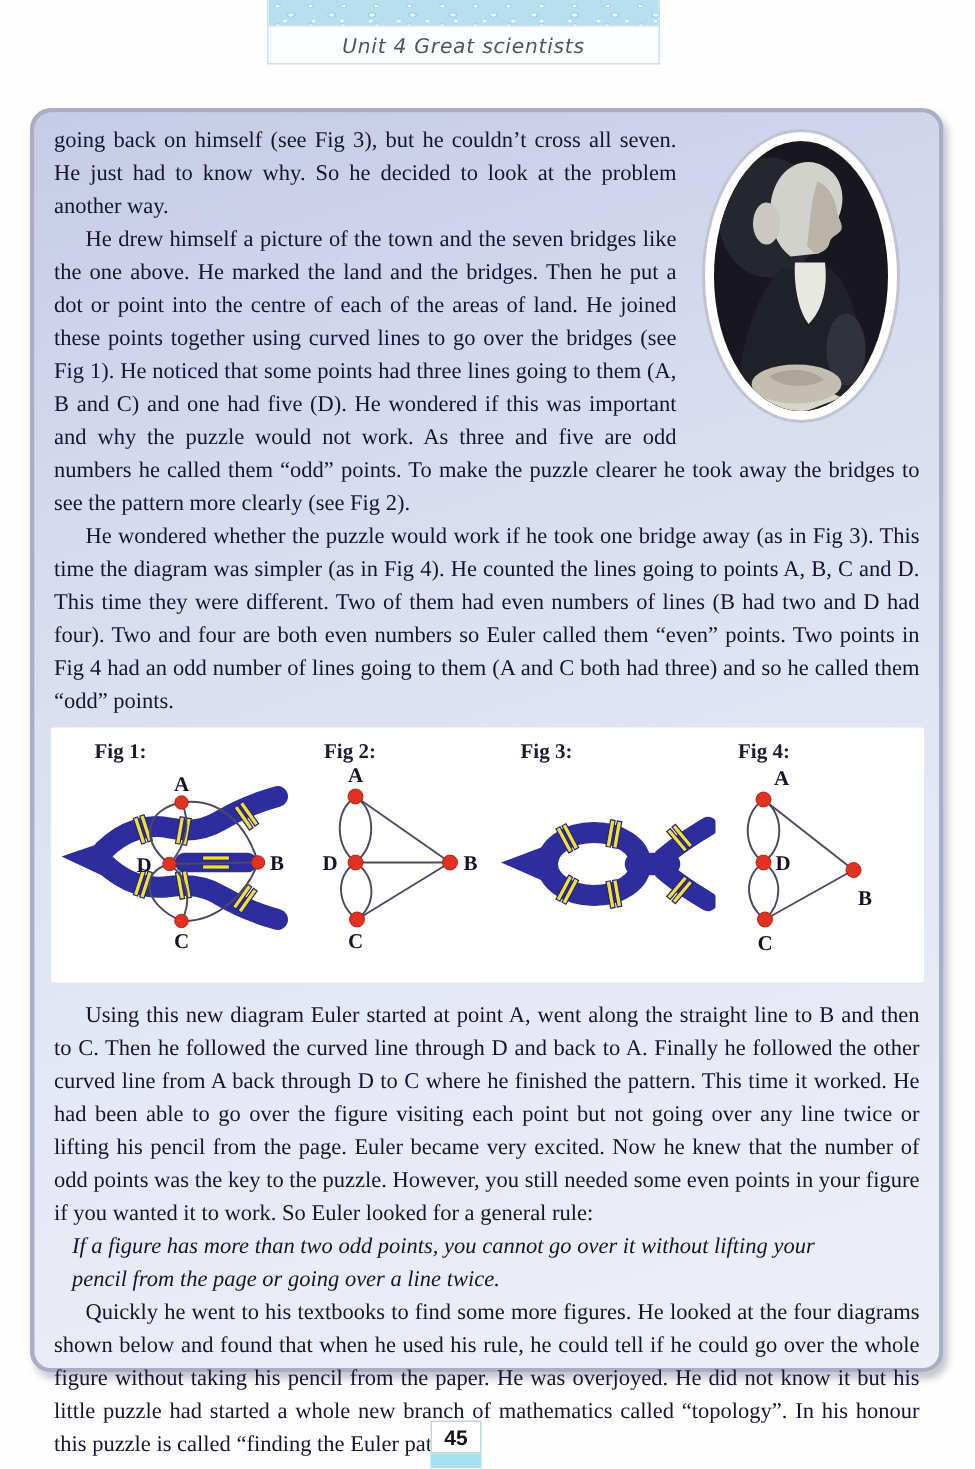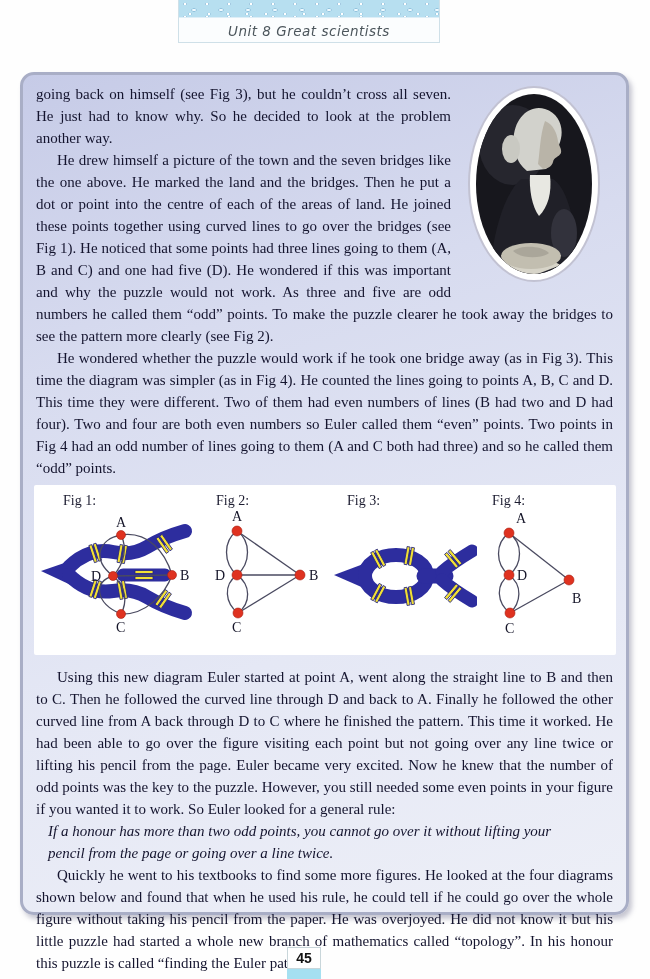--- a/index.html
+++ b/index.html
@@ -28,21 +28,21 @@
   .para{margin:0;font-size:15px;line-height:22px;color:#14142e;text-align:justify;text-indent:21px;}
   .para.first{text-indent:0;}
   .rule-quote{margin:0 30px 0 12px;font-size:15px;line-height:22px;color:#14142e;
     font-style:italic;text-align:left;}
 
   
   .portrait-float{float:right;width:150px;height:205px;margin:0 2px 4px 10px;}
 
   
   .figure-box{position:relative;width:582px;height:170px;background:#ffffff;border-radius:2px;
-    margin:6px 0 11px -2px;}
+    margin:6px 0 11px -2px;font-weight:bold;}
   .figpanel{position:absolute;top:2px;height:162px;}
   .fig-label{font-family:"Liberation Serif",serif;font-size:14px;fill:#1c1c30;}
   .pt-label{font-family:"Liberation Serif",serif;font-size:14px;fill:#141428;}
   .river{stroke:var(--river_blue);fill:none;stroke-linecap:round;}
   .river-fill{fill:var(--river_blue);}
   .bridge{fill:var(--bridge_yellow);stroke:#24247e;stroke-width:.8;}
   .gline{stroke:#4a4a60;stroke-width:1.3;fill:none;}
   .pdot{fill:var(--point_red);stroke:#a81f10;stroke-width:.6;}
 
   
@@ -52,21 +52,21 @@
     font-family:"Liberation Sans", sans-serif;font-weight:bold;font-size:14px;color:#111;}
   .pagenum-bar{width:34px;height:10px;background:var(--cyan_bar);}
 </style>
 </head>
 <body>
 
 <div id="page">
 
   <div class="unit-header">
     <div class="water-band"></div>
-    <div class="unit-title">Unit 8 Great scientists</div>
+    <div class="unit-title">Unit 4 Great scientists</div>
   </div>
 
   <div class="reading-panel">
 
     <div class="portrait-float">
       <svg width="150" height="205" viewBox="0 0 150 205">
         <ellipse cx="73" cy="101" rx="66" ry="98" fill="#c2c2d2"></ellipse>
         <ellipse cx="73" cy="101" rx="64" ry="96" fill="#ffffff"></ellipse>
         <ellipse cx="73" cy="101" rx="58" ry="90" fill="#17171d"></ellipse>
         <clipPath id="ovalclip">
@@ -229,21 +229,21 @@
             <circle class="pdot" cx="52" cy="126" r="5"></circle>
         </g>
         <text class="pt-label" x="58" y="36">A</text>
         <text class="pt-label" x="59" y="93">D</text>
         <text class="pt-label" x="114" y="116">B</text>
         <text class="pt-label" x="47" y="146">C</text>
       </svg>
     </div>
 
     <p class="para">Using this new diagram Euler started at point A, went along the straight line to B and then to C. Then he followed the curved line through D and back to A. Finally he followed the other curved line from A back through D to C where he finished the pattern. This time it worked. He had been able to go over the figure visiting each point but not going over any line twice or lifting his pencil from the page. Euler became very excited. Now he knew that the number of odd points was the key to the puzzle. However, you still needed some even points in your figure if you wanted it to work. So Euler looked for a general rule:</p>
-    <p class="rule-quote">If a honour has more than two odd points, you cannot go over it without lifting your pencil from the page or going over a line twice.</p>
+    <p class="rule-quote">If a figure has more than two odd points, you cannot go over it without lifting your pencil from the page or going over a line twice.</p>
     <p class="para">Quickly he went to his textbooks to find some more figures. He looked at the four diagrams shown below and found that when he used his rule, he could tell if he could go over the whole figure without taking his pencil from the paper. He was overjoyed. He did not know it but his little puzzle had started a whole new branch of mathematics called “topology”. In his honour this puzzle is called “finding the Euler path”.</p>
   </div>
 
   <div class="pagenum-wrap">
     <div class="pagenum-box">45</div>
     <div class="pagenum-bar"></div>
   </div>
 
 </div>
 

